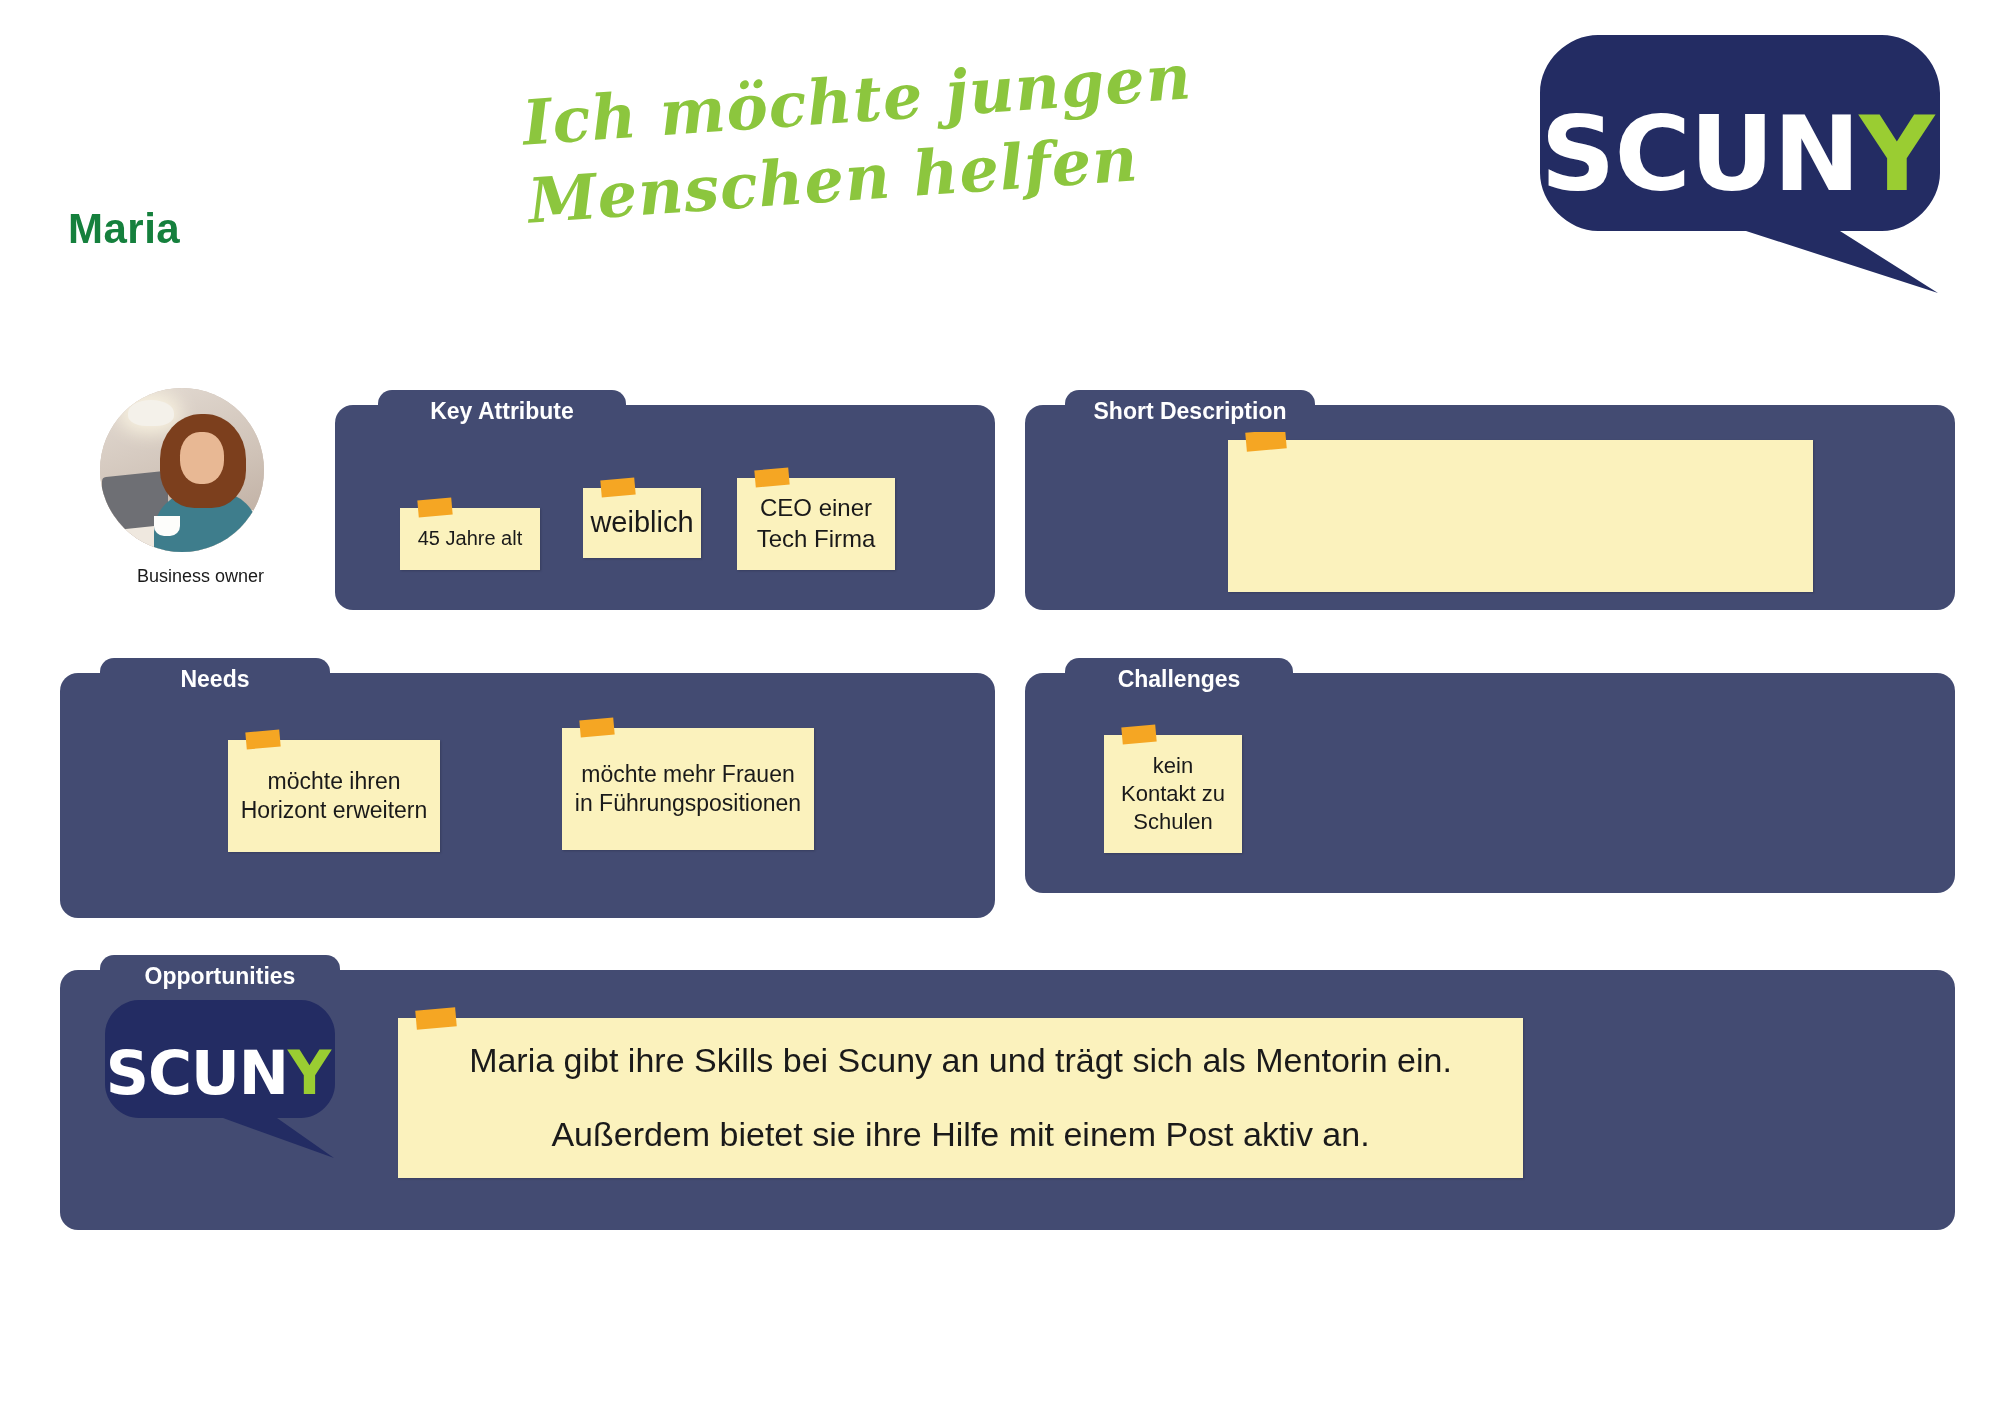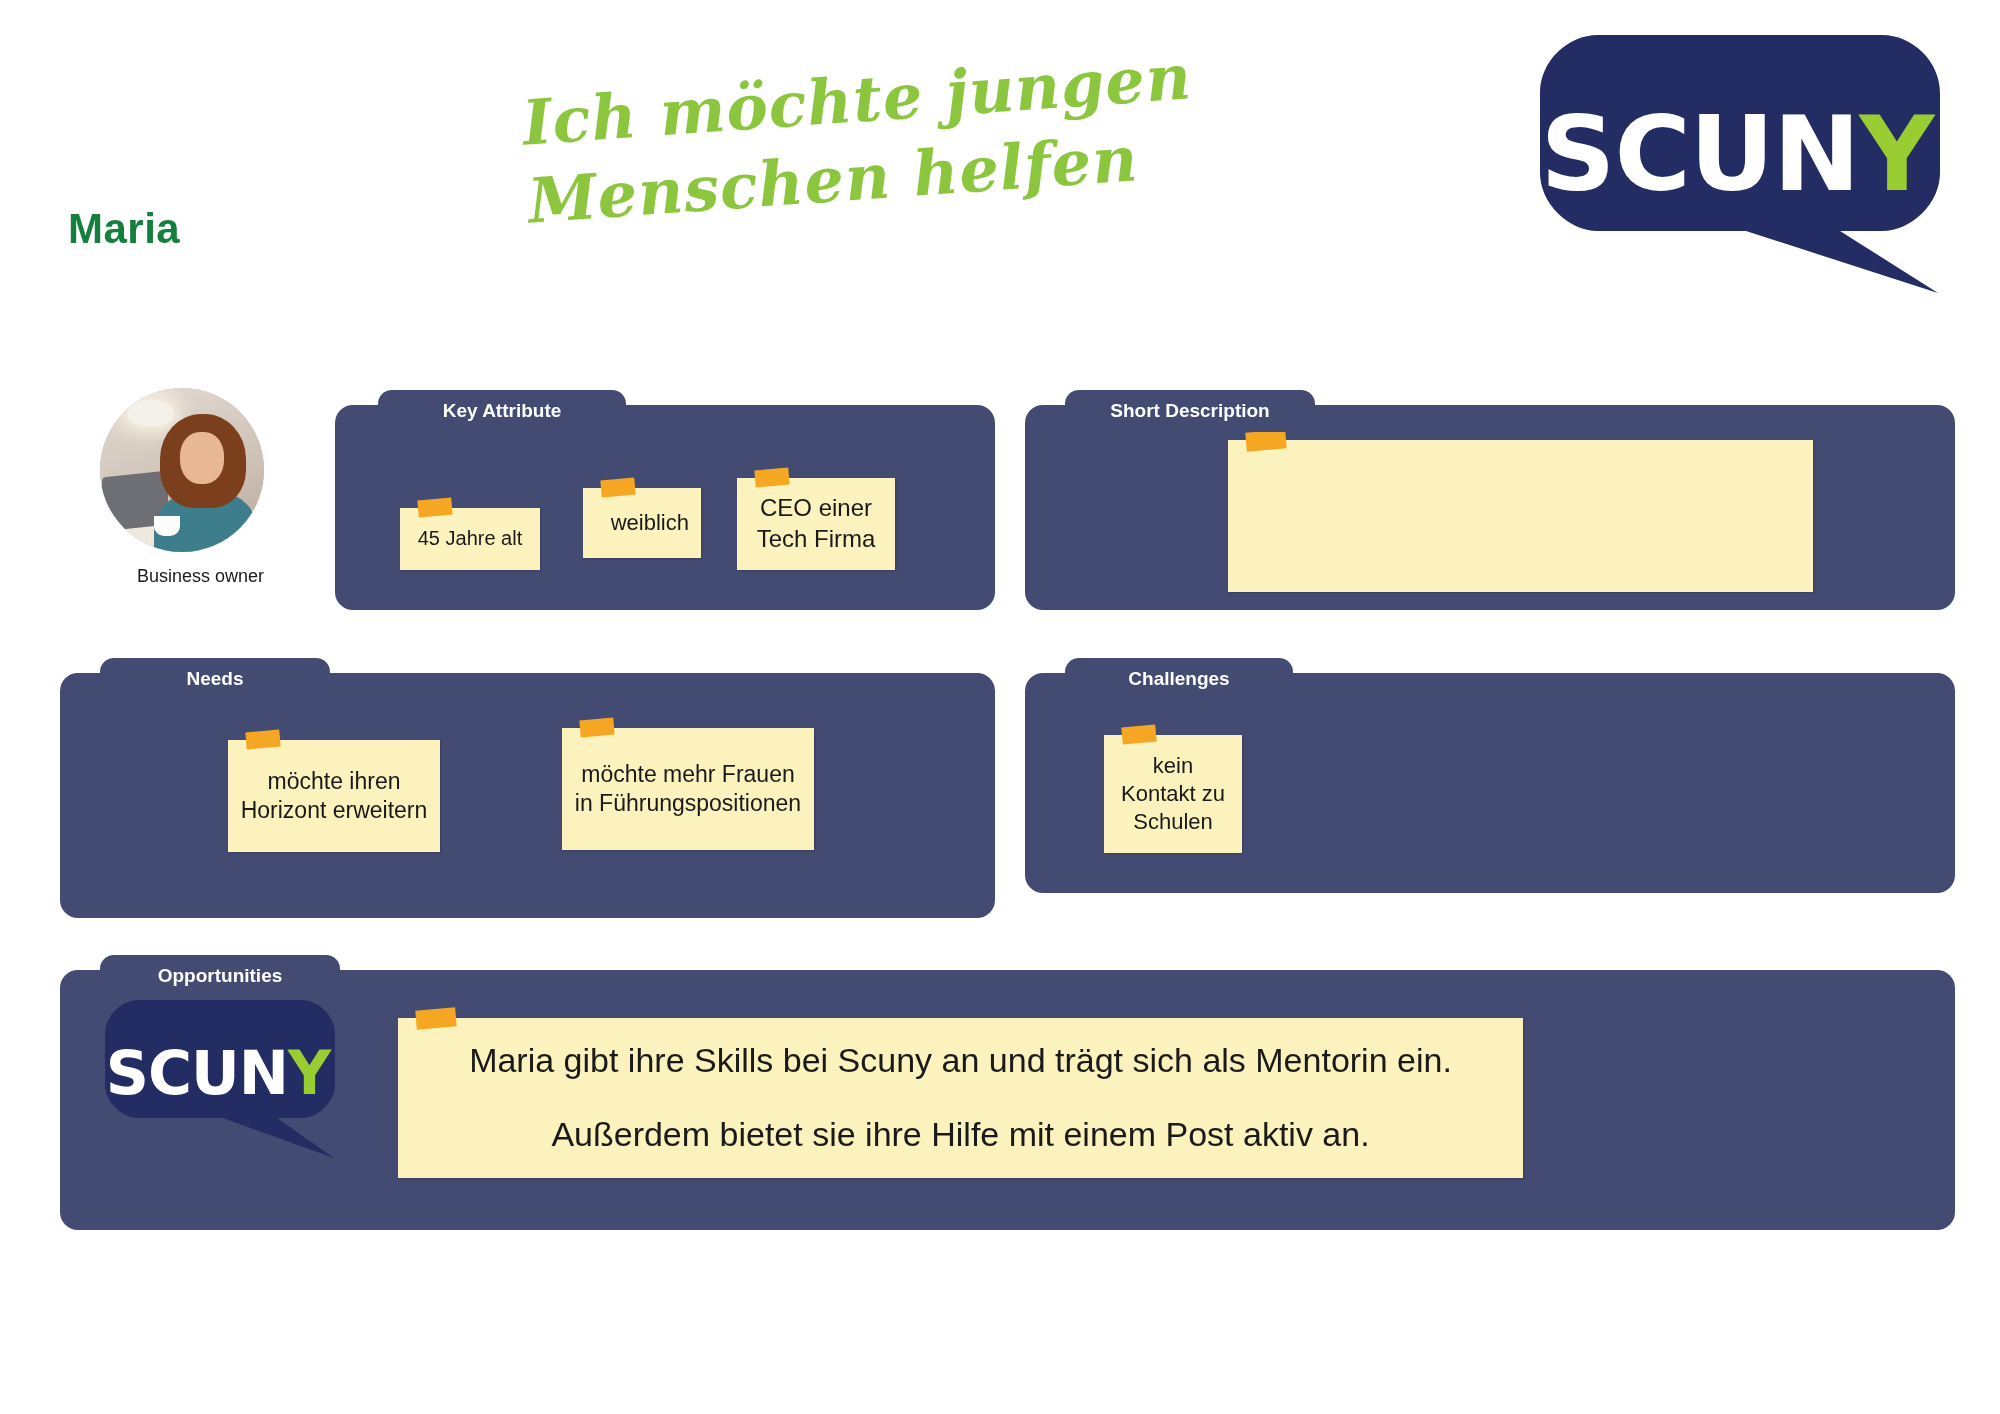--- a/index.html
+++ b/index.html
@@ -180,21 +180,21 @@
   .panel {
     position: absolute;
     background: #434b72;
     border-radius: 18px;
   }
   .panel-tab {
     position: absolute;
     background: #434b72;
     border-radius: 14px 14px 0 0;
     color: #ffffff;
-    font-size: 19px;
+    font-size: 23px;
     font-weight: bold;
     display: flex;
     align-items: center;
     justify-content: center;
     padding: 0 26px;
     height: 42px;
     box-sizing: border-box;
     z-index: 3;
   }
 
@@ -223,21 +223,21 @@
   }
   .note.big-tape .tape {
     width: 40px;
     height: 19px;
   }
 
   
   #panel-key-attribute { left: 335px; top: 405px; width: 660px; height: 205px; }
   #tab-key-attribute   { left: 378px; top: 390px; width: 248px; }
   #note-age    { left: 400px; top: 508px; width: 140px; height: 62px; font-size: 20px; }
-  #note-gender { left: 583px; top: 488px; width: 118px; height: 70px; font-size: 22px; justify-content: flex-end; }
+  #note-gender { left: 583px; top: 488px; width: 118px; height: 70px; font-size: 29px; }
   #note-role   { left: 737px; top: 478px; width: 158px; height: 92px; font-size: 24px; }
 
   #panel-short-desc { left: 1025px; top: 405px; width: 930px; height: 205px; }
   #tab-short-desc   { left: 1065px; top: 390px; width: 250px; }
   #note-short-desc  {
     left: 1228px; top: 440px; width: 585px; height: 152px;
     font-size: 32px; flex-direction: column; justify-content: center;
   }
 
   #panel-needs { left: 60px; top: 673px; width: 935px; height: 245px; }

